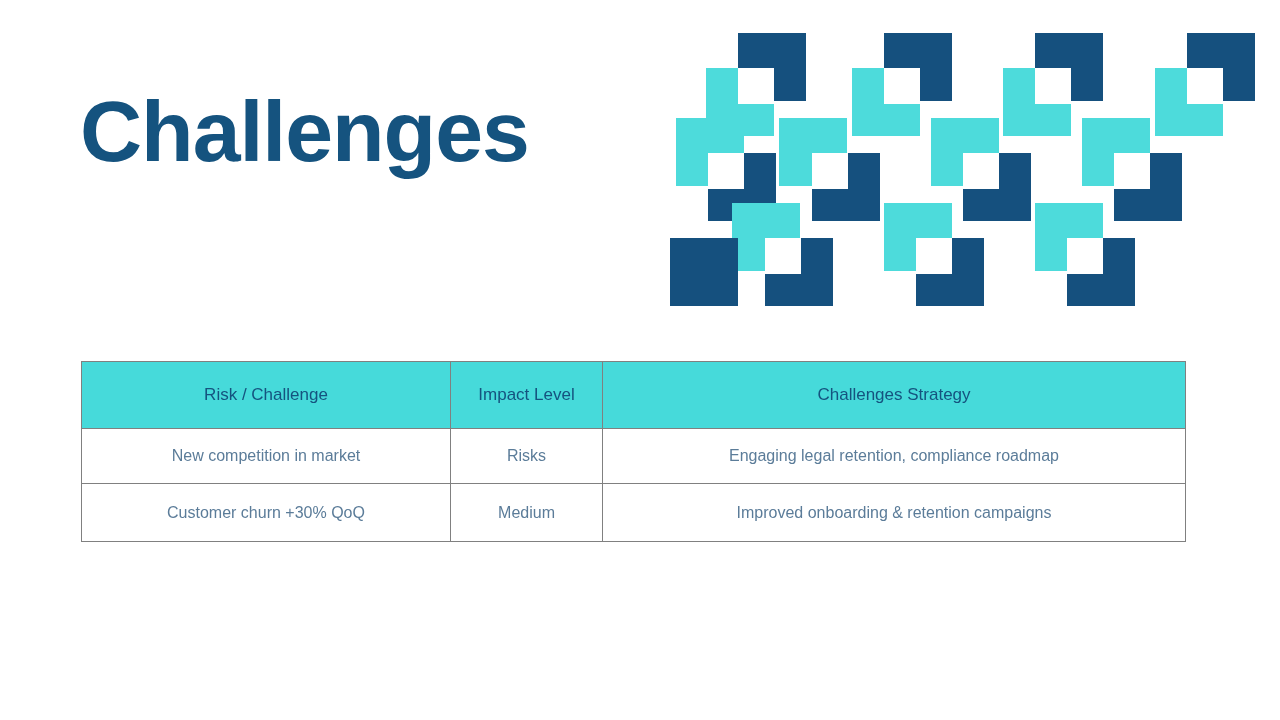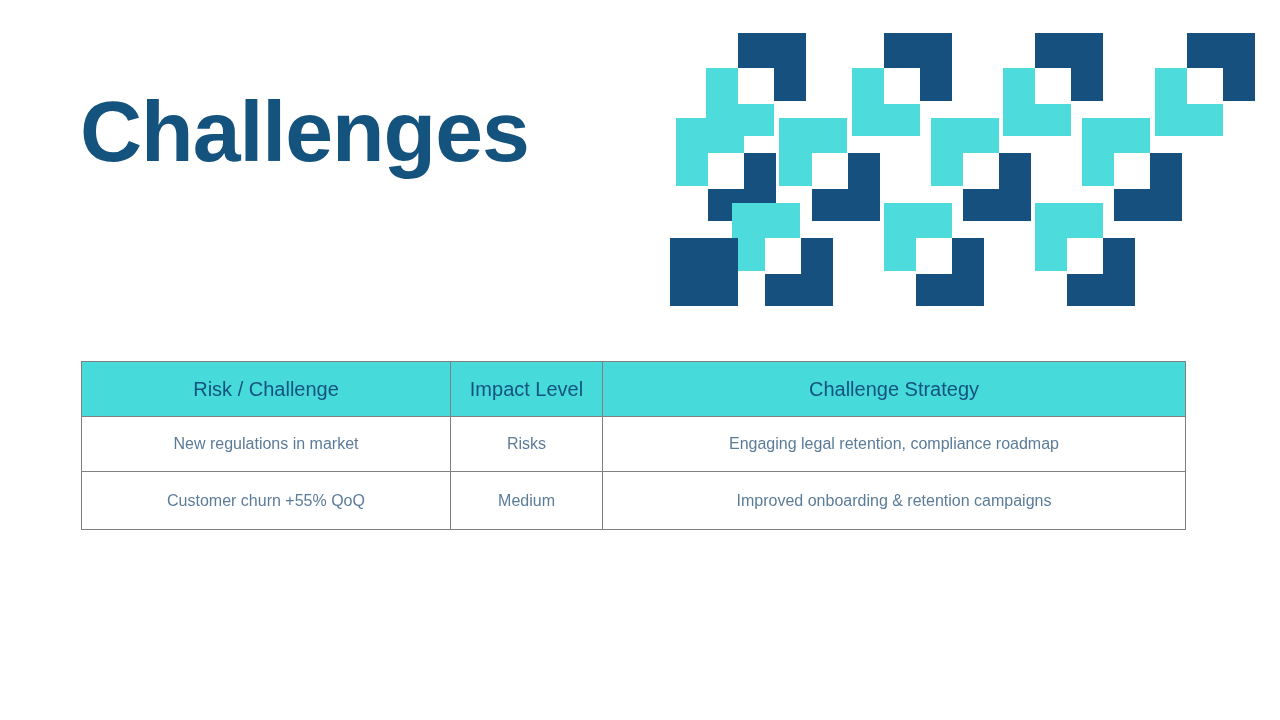--- a/index.html
+++ b/index.html
@@ -77,23 +77,23 @@
   table.risk-table th,
   table.risk-table td {
     border: 1px solid #808080;
     text-align: center;
     vertical-align: middle;
   }
   table.risk-table thead th {
     background: #46DADA;
     color: #15537F;
     font-weight: normal;
-    font-size: 20px;
+    font-size: 17px;
     height: 54px;
-    padding: 0 8px;
+    padding: 6px 8px;
   }
   table.risk-table tbody td {
     background: #ffffff;
     color: #5B7C99;
     font-size: 16px;
     height: 54px;
     padding: 0 8px;
   }
   table.risk-table tbody tr:last-child td {
     height: 57px;
@@ -161,31 +161,31 @@
     <table class="risk-table">
       <colgroup>
         <col class="c1">
           <col class="c2">
           <col class="c3">
       </colgroup>
       <thead>
         <tr>
           <th>Risk / Challenge</th>
           <th>Impact Level</th>
-          <th>Challenge Strategy</th>
+          <th>Challenges Strategy</th>
         </tr>
       </thead>
       <tbody>
         <tr>
-          <td>New regulations in market</td>
+          <td>New competition in market</td>
           <td>Risks</td>
           <td>Engaging legal retention, compliance roadmap</td>
         </tr>
         <tr>
-          <td>Customer churn +55% QoQ</td>
+          <td>Customer churn +30% QoQ</td>
           <td>Medium</td>
           <td>Improved onboarding &amp; retention campaigns</td>
         </tr>
       </tbody>
     </table>
   </div>
 
 </div>
 
 </body></html>

